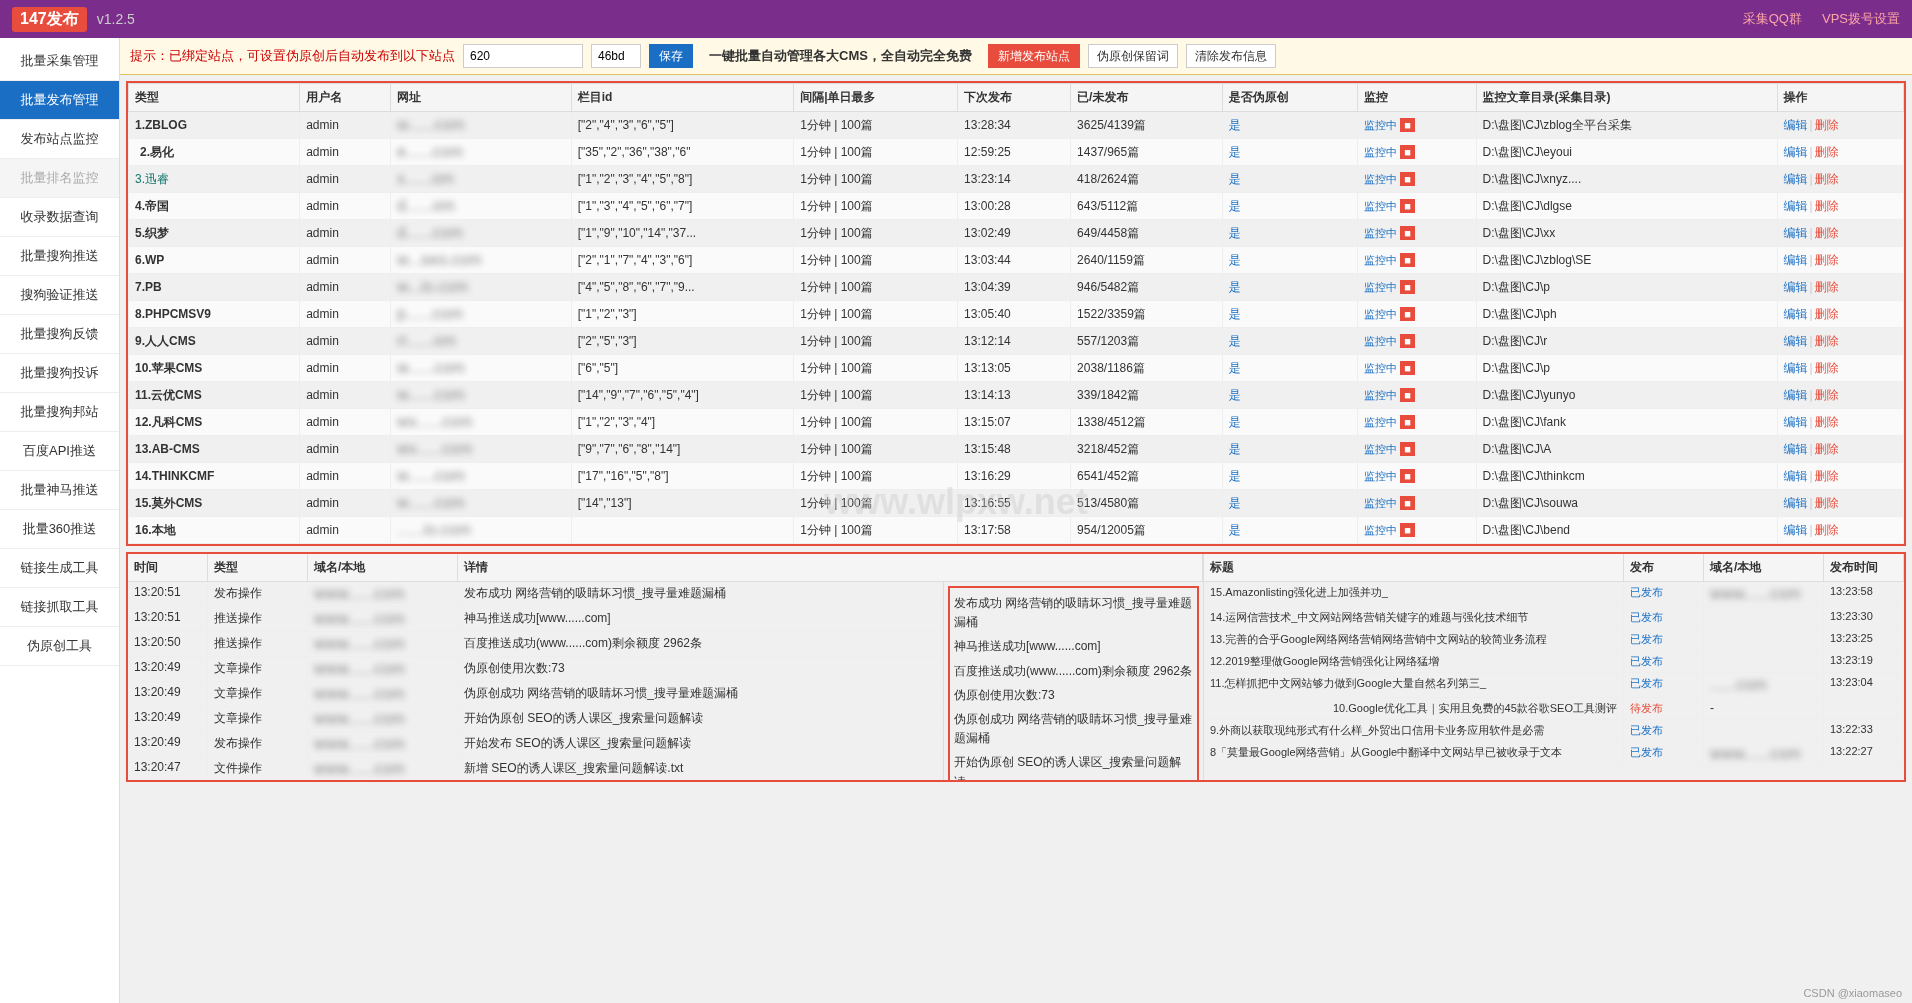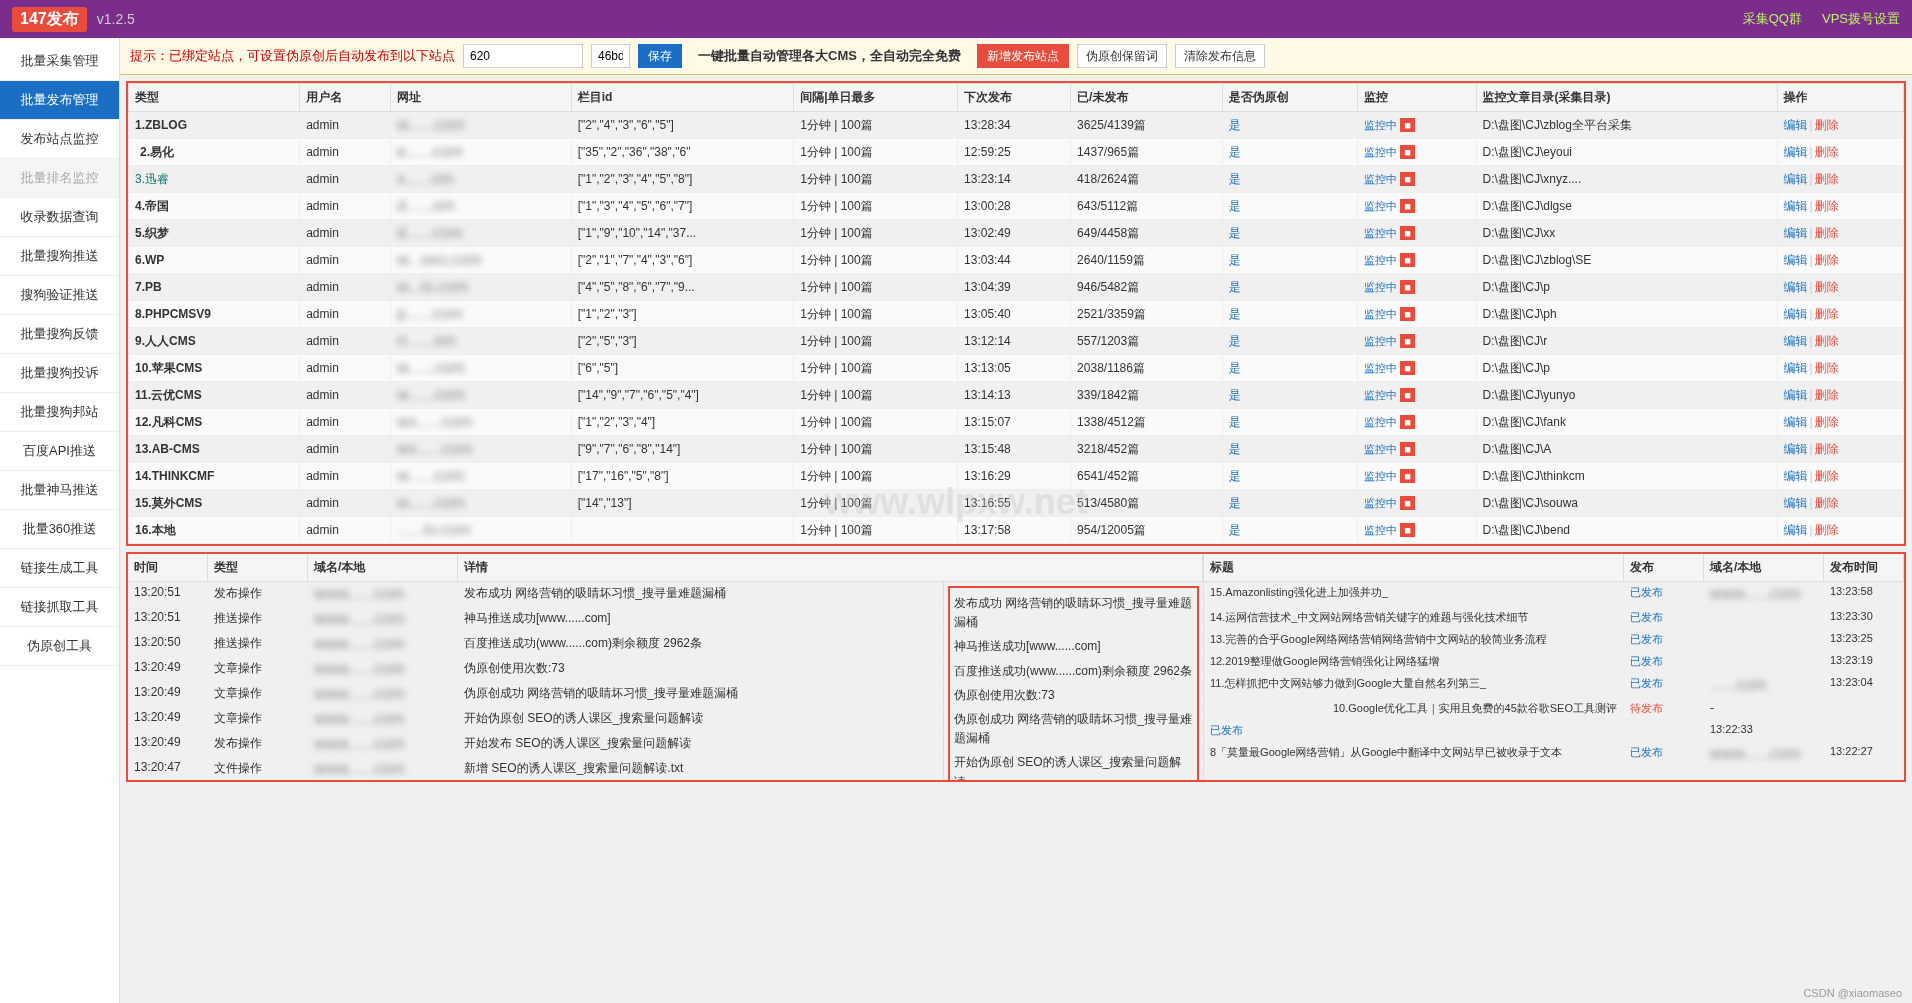--- a/index.html
+++ b/index.html
@@ -3,39 +3,39 @@
   <meta charset="utf-8">
   <style>
     * { box-sizing: border-box; margin: 0; padding: 0; font-family: 'Microsoft YaHei', Arial, sans-serif; font-size: 12px; }
     body { background: #f0f0f0; width: 1912px; min-height: 1003px; overflow-x: hidden; }
     
     
     .header { background: #7b2d8b; display: flex; align-items: center; justify-content: space-between; padding: 6px 12px; height: 38px; }
     .header-title { color: #fff; font-size: 16px; font-weight: bold; background: #e74c3c; padding: 2px 8px; border-radius: 3px; }
     .header-version { color: #ccc; font-size: 14px; margin-left: 4px; }
     .header-right { display: flex; gap: 20px; }
-    .header-link { color: #bef264; cursor: pointer; font-size: 13px; }
+    .header-link { color: #fca5a5; cursor: pointer; font-size: 13px; }
 
     
     .main-layout { display: flex; height: calc(1003px - 38px); }
 
     
     .sidebar { width: 120px; background: #fff; border-right: 1px solid #ddd; display: flex; flex-direction: column; padding: 4px 0; flex-shrink: 0; }
     .sidebar-item { padding: 10px 8px; text-align: center; cursor: pointer; color: #333; border-bottom: 1px solid #eee; font-size: 13px; }
     .sidebar-item.active { background: #1a6fc4; color: #fff; }
     .sidebar-item.disabled { color: #aaa; background: #f5f5f5; cursor: default; }
 
     
     .content { flex: 1; display: flex; flex-direction: column; overflow: hidden; }
 
     
     .top-bar { background: #fff9e6; border-bottom: 1px solid #e0c060; padding: 6px 10px; display: flex; align-items: center; gap: 8px; flex-wrap: wrap; }
     .top-bar-hint { color: #c00; font-size: 13px; }
     .top-bar-input { border: 1px solid #ccc; padding: 3px 6px; width: 120px; height: 24px; font-size: 12px; }
-    .top-bar-input2 { border: 1px solid #ccc; padding: 3px 6px; width: 39px; height: 24px; font-size: 12px; }
+    .top-bar-input2 { border: 1px solid #ccc; padding: 3px 6px; width: 50px; height: 24px; font-size: 12px; }
     .btn-save { background: #1a6fc4; color: #fff; border: none; padding: 3px 10px; cursor: pointer; height: 24px; font-size: 12px; }
     .top-bar-slogan { color: #333; font-size: 13px; font-weight: bold; margin: 0 8px; }
     .btn-new-site { background: #e74c3c; color: #fff; border: none; padding: 3px 10px; cursor: pointer; height: 24px; font-size: 12px; }
     .btn-fake-save { background: #fff; color: #333; border: 1px solid #ccc; padding: 3px 8px; cursor: pointer; height: 24px; font-size: 12px; }
     .btn-clear { background: #fff; color: #333; border: 1px solid #ccc; padding: 3px 8px; cursor: pointer; height: 24px; font-size: 12px; }
 
     
     .site-table-wrap { border: 2px solid #e74c3c; margin: 6px; flex-shrink: 0; }
     table { border-collapse: collapse; width: 100%; }
     th { background: #f5f5f5; border: 1px solid #ddd; padding: 5px 6px; text-align: left; font-weight: bold; color: #333; white-space: nowrap; }
@@ -272,21 +272,21 @@
       <span class="link-edit">编辑</span><span class="link-sep">|</span><span class="link-del">删除</span>
     </td>
   </tr>
             <tr>
     <td style="color:#333;font-weight:bold;">8.PHPCMSV9</td>
     <td>admin</td>
     <td><span class="blurred">p......com</span></td>
     <td style="max-width:120px;overflow:hidden;text-overflow:ellipsis;">["1","2","3"]</td>
     <td>1分钟 | 100篇</td>
     <td>13:05:40</td>
-    <td>2521/3359篇</td>
+    <td>1522/3359篇</td>
     <td><span class="yes-label">是</span></td>
     <td>
       <span class="status-on">监控中</span>
       <button class="btn-stop">■</button>
     </td>
     <td style="max-width:200px;overflow:hidden;text-overflow:ellipsis;">D:\盘图\CJ\ph</td>
     <td>
       <span class="link-edit">编辑</span><span class="link-sep">|</span><span class="link-del">删除</span>
     </td>
   </tr>
@@ -549,20 +549,21 @@
     <div class="log-right-cell"><span class="blurred">......com</span></div>
     <div class="log-right-cell">13:23:04</div>
   </div>
             <div class="log-right-row">
     <div class="log-right-cell" style="overflow:hidden;text-overflow:ellipsis;text-align:right;">10.Google优化工具｜实用且免费的45款谷歌SEO工具测评</div>
     <div class="log-right-cell" style="color:#e74c3c;">待发布</div>
     <div class="log-right-cell"><span class="">-</span></div>
     <div class="log-right-cell"></div>
   </div>
             <div class="log-right-row">
+    <div class="log-right-cell" style="overflow:hidden;text-overflow:ellipsis;">9.外商以获取现纯形式有什么样_外贸出口信用卡业务应用软件是必需</div>
     <div class="log-right-cell" style="color:#1a6fc4;">已发布</div>
     <div class="log-right-cell"><span class=""></span></div>
     <div class="log-right-cell">13:22:33</div>
   </div>
             <div class="log-right-row">
     <div class="log-right-cell" style="overflow:hidden;text-overflow:ellipsis;">8「莫量最Google网络营销」从Google中翻译中文网站早已被收录于文本</div>
     <div class="log-right-cell" style="color:#1a6fc4;">已发布</div>
     <div class="log-right-cell"><span class="blurred">www......com</span></div>
     <div class="log-right-cell">13:22:27</div>
   </div>

